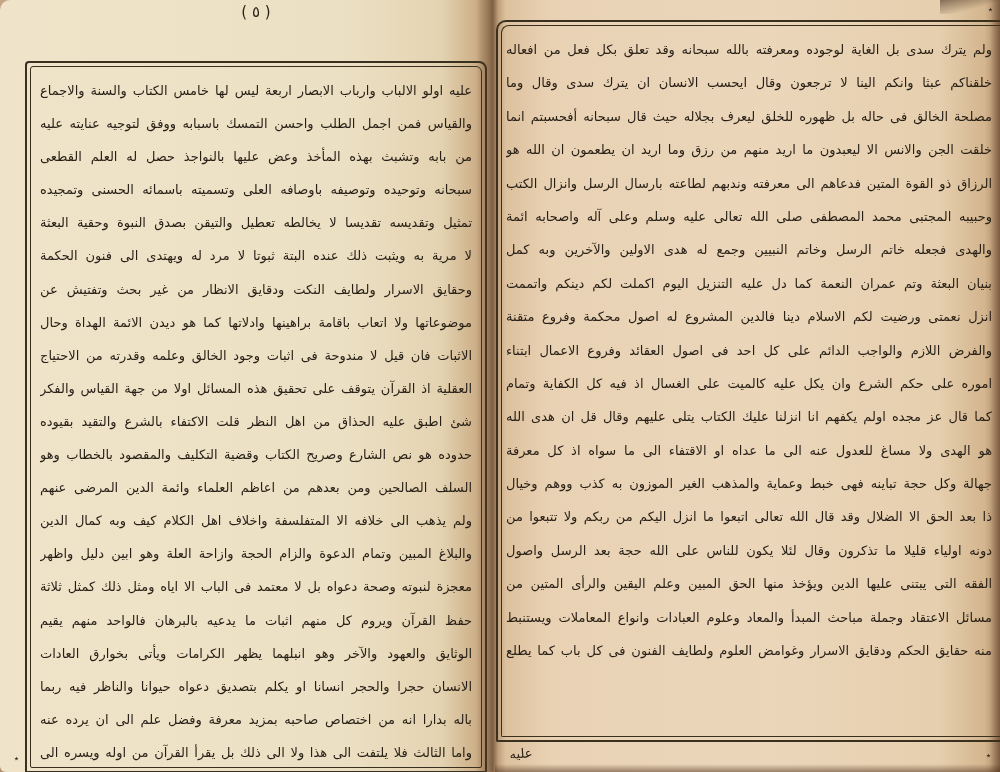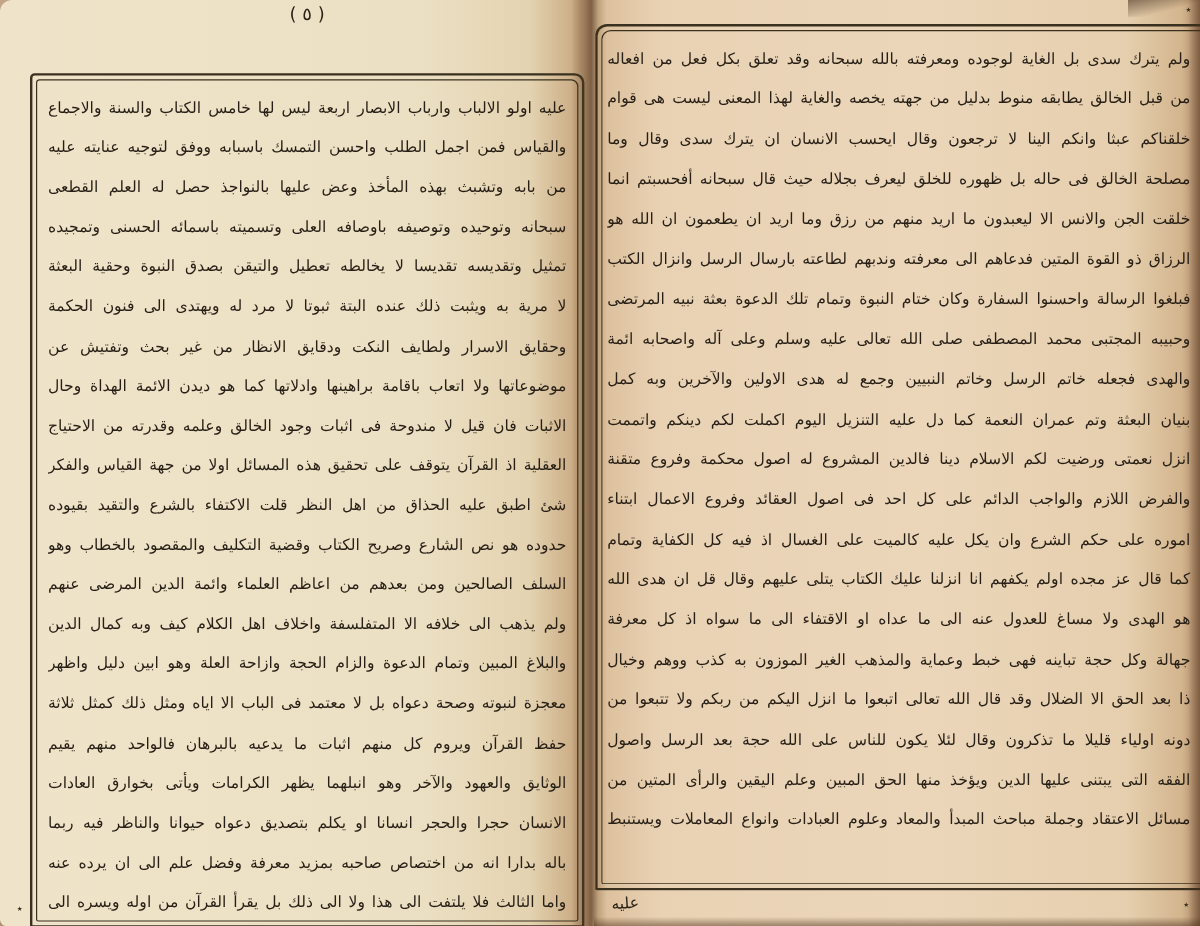--- a/index.html
+++ b/index.html
@@ -114,39 +114,38 @@
           </div>
       </div>
     </div>
   </div>
 
   <div class="page page-right">
     <div class="frame-outer right-frame">
       <div class="frame-inner">
         <div class="text-block">
             <div class="text-line">ولم يترك سدى بل الغاية لوجوده ومعرفته بالله سبحانه وقد تعلق بكل فعل من افعاله حكم</div>
-            <div class="text-line">من قبل الخالق يطابقه منوط بدليل من جهته يخصه والغاية لهذا المعنى ليست هى قوام</div>
             <div class="text-line">خلقناكم عبثا وانكم الينا لا ترجعون وقال ايحسب الانسان ان يترك سدى وقال وما</div>
             <div class="text-line">مصلحة الخالق فى حاله بل ظهوره للخلق ليعرف بجلاله حيث قال سبحانه أفحسبتم انما</div>
             <div class="text-line">خلقت الجن والانس الا ليعبدون ما اريد منهم من رزق وما اريد ان يطعمون ان الله هو</div>
             <div class="text-line">الرزاق ذو القوة المتين فدعاهم الى معرفته وندبهم لطاعته بارسال الرسل وانزال الكتب</div>
-            <div class="text-line">فبلغوا الرسالة واحسنوا السفارة وكان ختام النبوة وتمام تلك الدعوة بعثة نبيه المرتضى</div>
             <div class="text-line">وحبيبه المجتبى محمد المصطفى صلى الله تعالى عليه وسلم وعلى آله واصحابه ائمة الرشد</div>
             <div class="text-line">والهدى فجعله خاتم الرسل وخاتم النبيين وجمع له هدى الاولين والآخرين وبه كمل</div>
             <div class="text-line">بنيان البعثة وتم عمران النعمة كما دل عليه التنزيل اليوم اكملت لكم دينكم واتممت</div>
             <div class="text-line">انزل نعمتى ورضيت لكم الاسلام دينا فالدين المشروع له اصول محكمة وفروع متقنة</div>
             <div class="text-line">والفرض اللازم والواجب الدائم على كل احد فى اصول العقائد وفروع الاعمال ابتناء</div>
             <div class="text-line">اموره على حكم الشرع وان يكل عليه كالميت على الغسال اذ فيه كل الكفاية وتمام الهداية</div>
             <div class="text-line">كما قال عز مجده اولم يكفهم انا انزلنا عليك الكتاب يتلى عليهم وقال قل ان هدى الله</div>
             <div class="text-line">هو الهدى ولا مساغ للعدول عنه الى ما عداه او الاقتفاء الى ما سواه اذ كل معرفة تخالفه فهى</div>
             <div class="text-line">جهالة وكل حجة تباينه فهى خبط وعماية والمذهب الغير الموزون به كذب ووهم وخيال وما</div>
             <div class="text-line">ذا بعد الحق الا الضلال وقد قال الله تعالى اتبعوا ما انزل اليكم من ربكم ولا تتبعوا من</div>
             <div class="text-line">دونه اولياء قليلا ما تذكرون وقال لئلا يكون للناس على الله حجة بعد الرسل واصول</div>
             <div class="text-line">الفقه التى يبتنى عليها الدين ويؤخذ منها الحق المبين وعلم اليقين والرأى المتين من</div>
             <div class="text-line">مسائل الاعتقاد وجملة مباحث المبدأ والمعاد وعلوم العبادات وانواع المعاملات ويستنبط</div>
+            <div class="text-line">منه حقايق الحكم ودقايق الاسرار وغوامض العلوم ولطايف الفنون فى كل باب كما يطلع</div>
           </div>
       </div>
     </div>
   </div>
 
   <div class="catchword">عليه</div>
 
   <span class="corner-mark bl-left-page">٭</span>
   <span class="corner-mark tr-right-page">٭</span>
   <span class="corner-mark br-right-page">٭</span>

